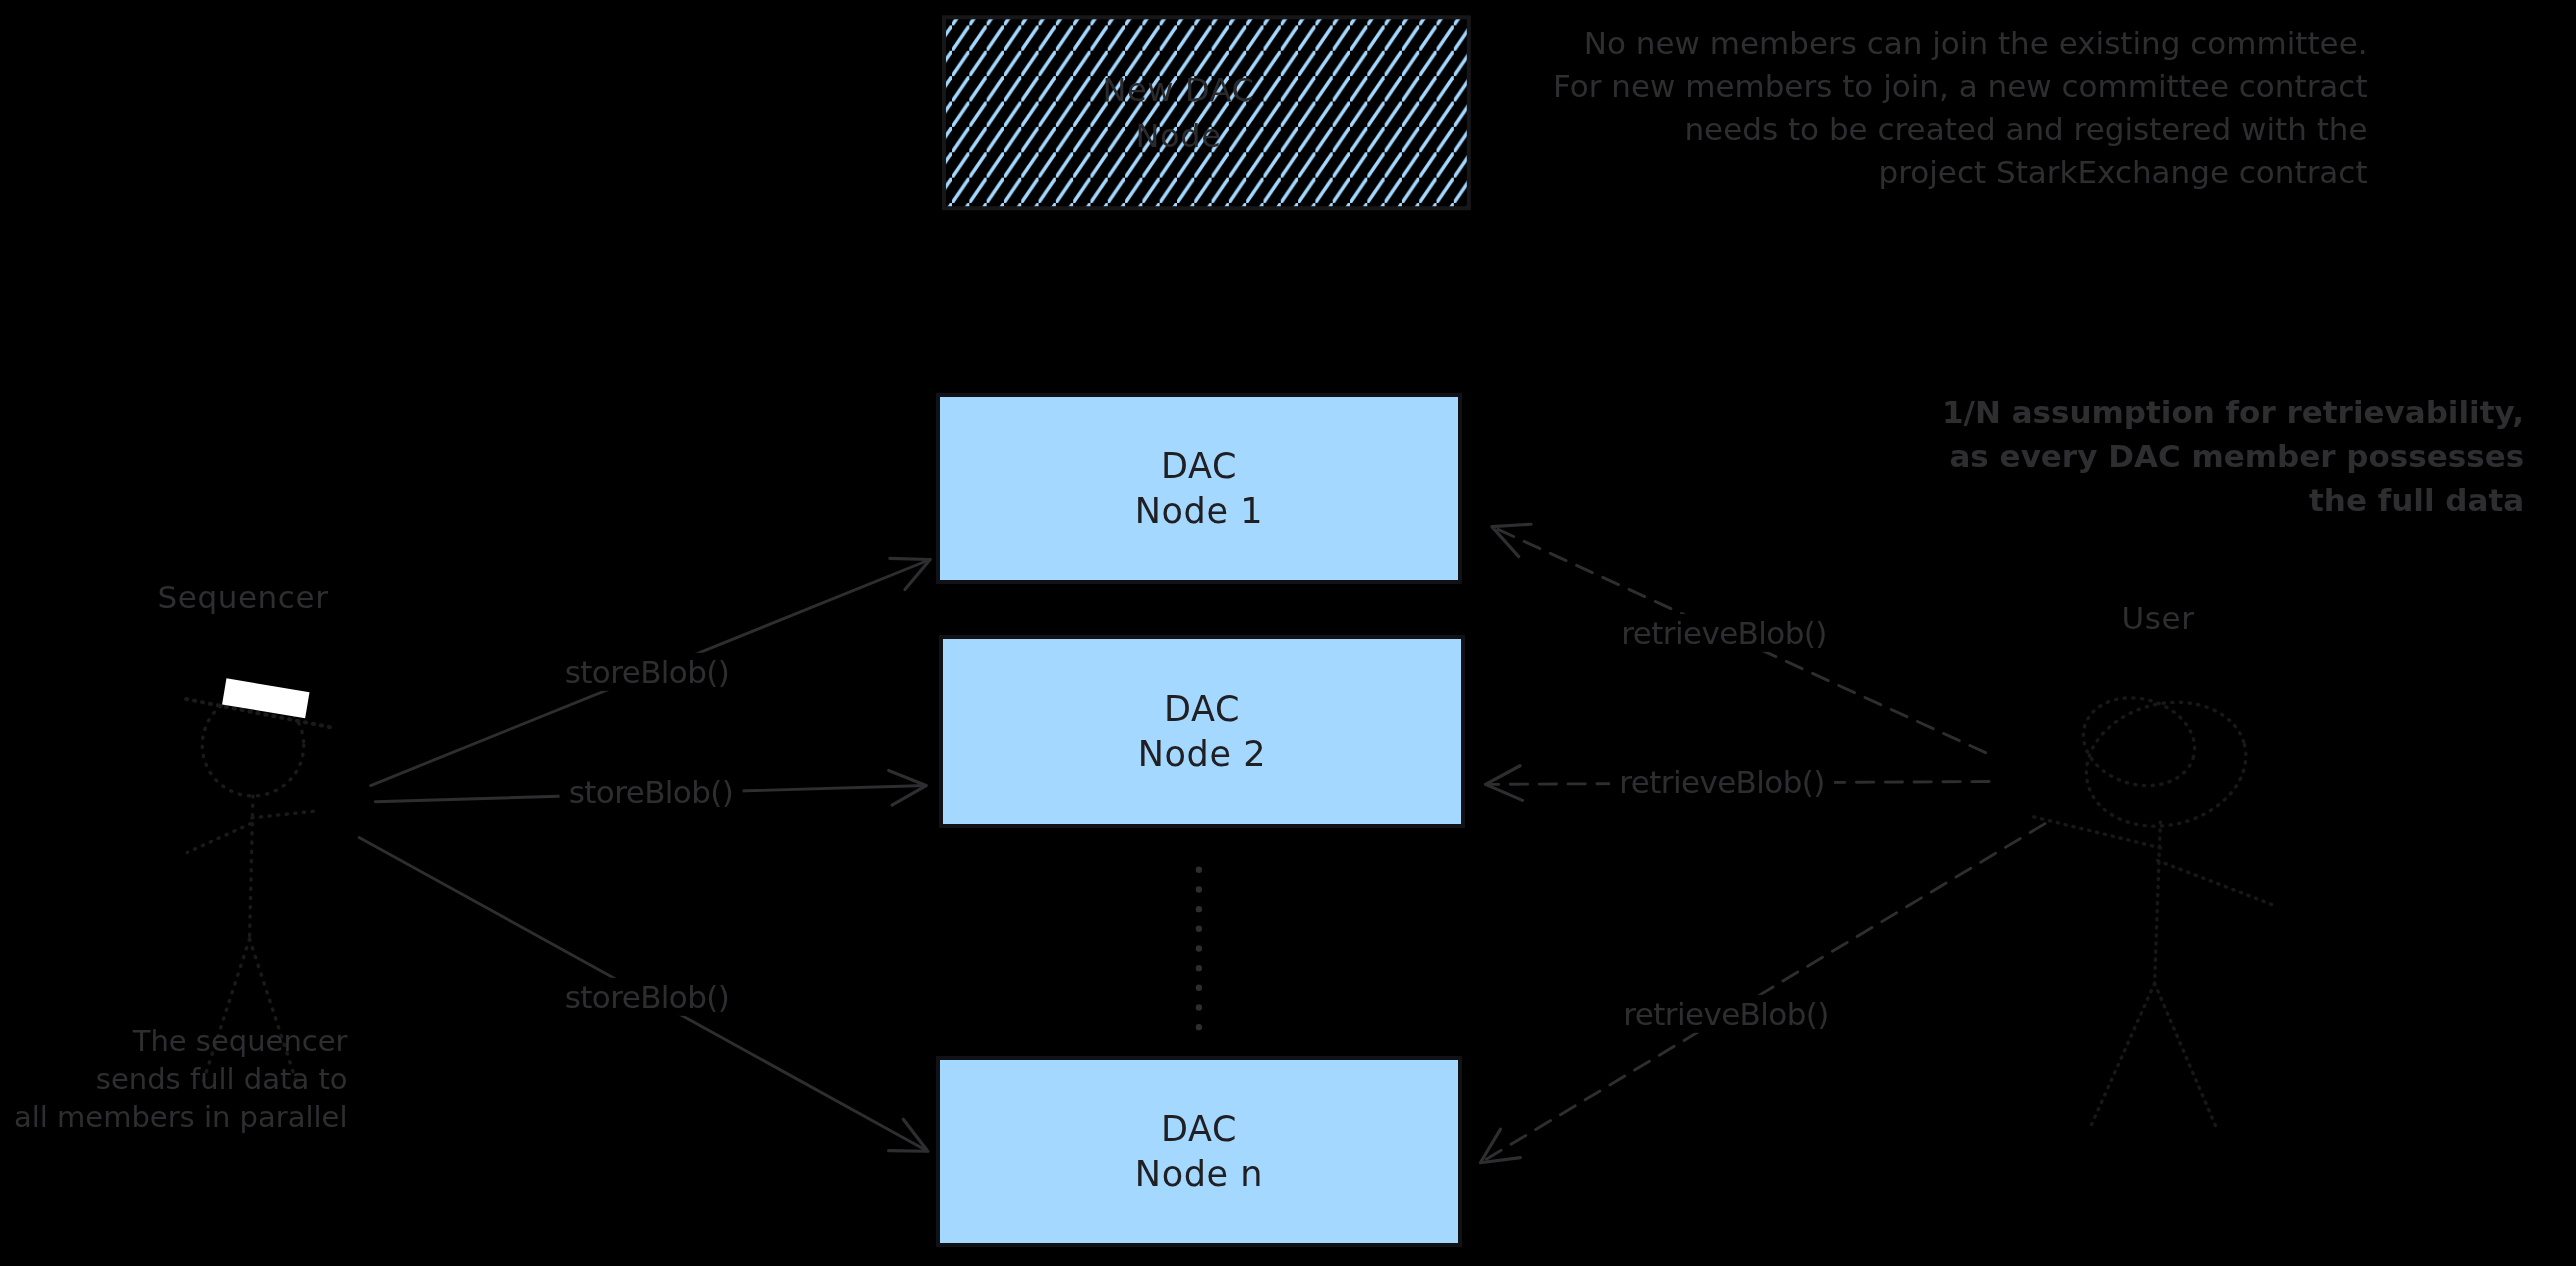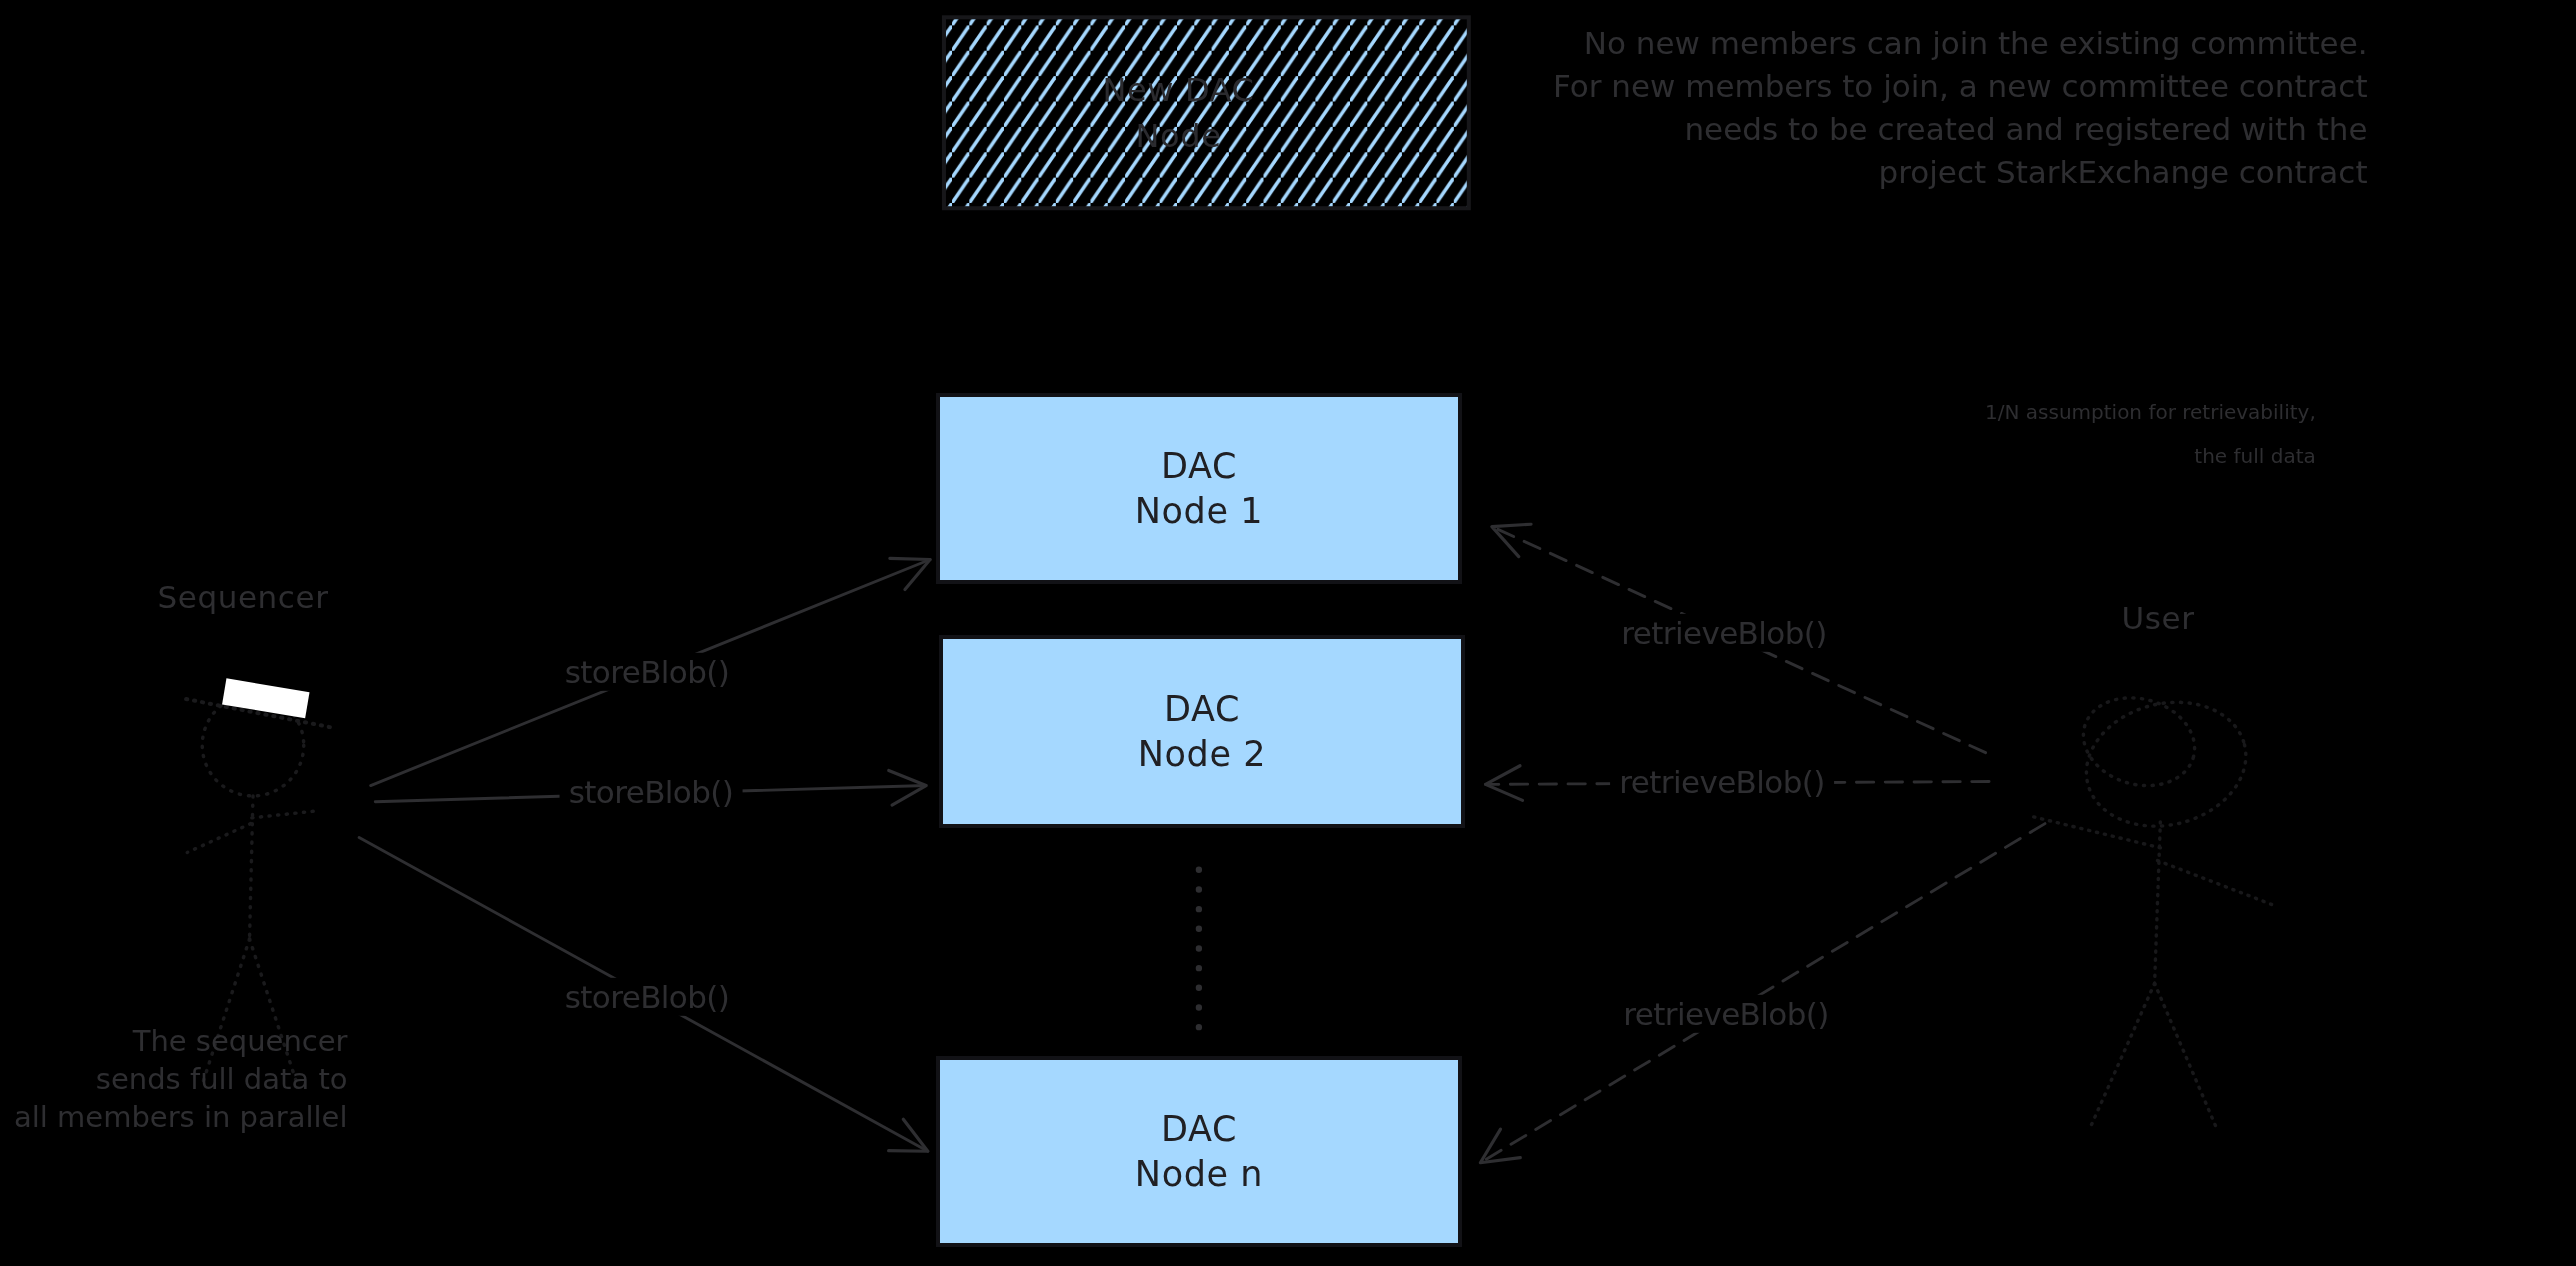--- a/index.html
+++ b/index.html
@@ -40,21 +40,21 @@
     background:var(--bg);padding:1.2px 9.2px;
     color:var(--gray);font-size:31px;white-space:nowrap;letter-spacing:-0.6px;
   }
   .actor-label{
     position:absolute;transform:translateX(-50%);
     color:var(--gray);font-size:31px;white-space:nowrap;letter-spacing:0.6px;
   }
   .note{position:absolute;color:var(--gray);text-align:right;}
   .note div{white-space:nowrap;}
   #note-committee{left:1553px;top:22px;font-size:31px;line-height:43px;}
-  #note-retrievability{left:1985px;top:390px;font-size:20px;line-height:44px;}
+  #note-retrievability{left:1942px;top:390px;font-size:31px;line-height:44px;font-weight:bold;}
   #note-sequencer{left:14px;top:1022px;font-size:29px;line-height:38px;}
 </style>
 </head>
 <body>
 
 <div id="canvas">
 
   <svg id="wires" viewBox="0 0 4465 2195" xmlns="http://www.w3.org/2000/svg">
     <defs>
       <pattern id="hatch" patternUnits="userSpaceOnUse" width="30" height="44">
@@ -135,20 +135,21 @@
 
   <div class="note" id="note-committee">
     <div>No new members can join the existing committee.</div>
     <div>For new members to join, a new committee contract</div>
     <div>needs to be created and registered with the</div>
     <div>project StarkExchange contract</div>
   </div>
 
   <div class="note" id="note-retrievability">
     <div>1/N assumption for retrievability,</div>
+    <div>as every DAC member possesses</div>
     <div>the full data</div>
   </div>
 
   <div class="note" id="note-sequencer">
     <div>The sequencer</div>
     <div>sends full data to</div>
     <div>all members in parallel</div>
   </div>
 
 </div>

